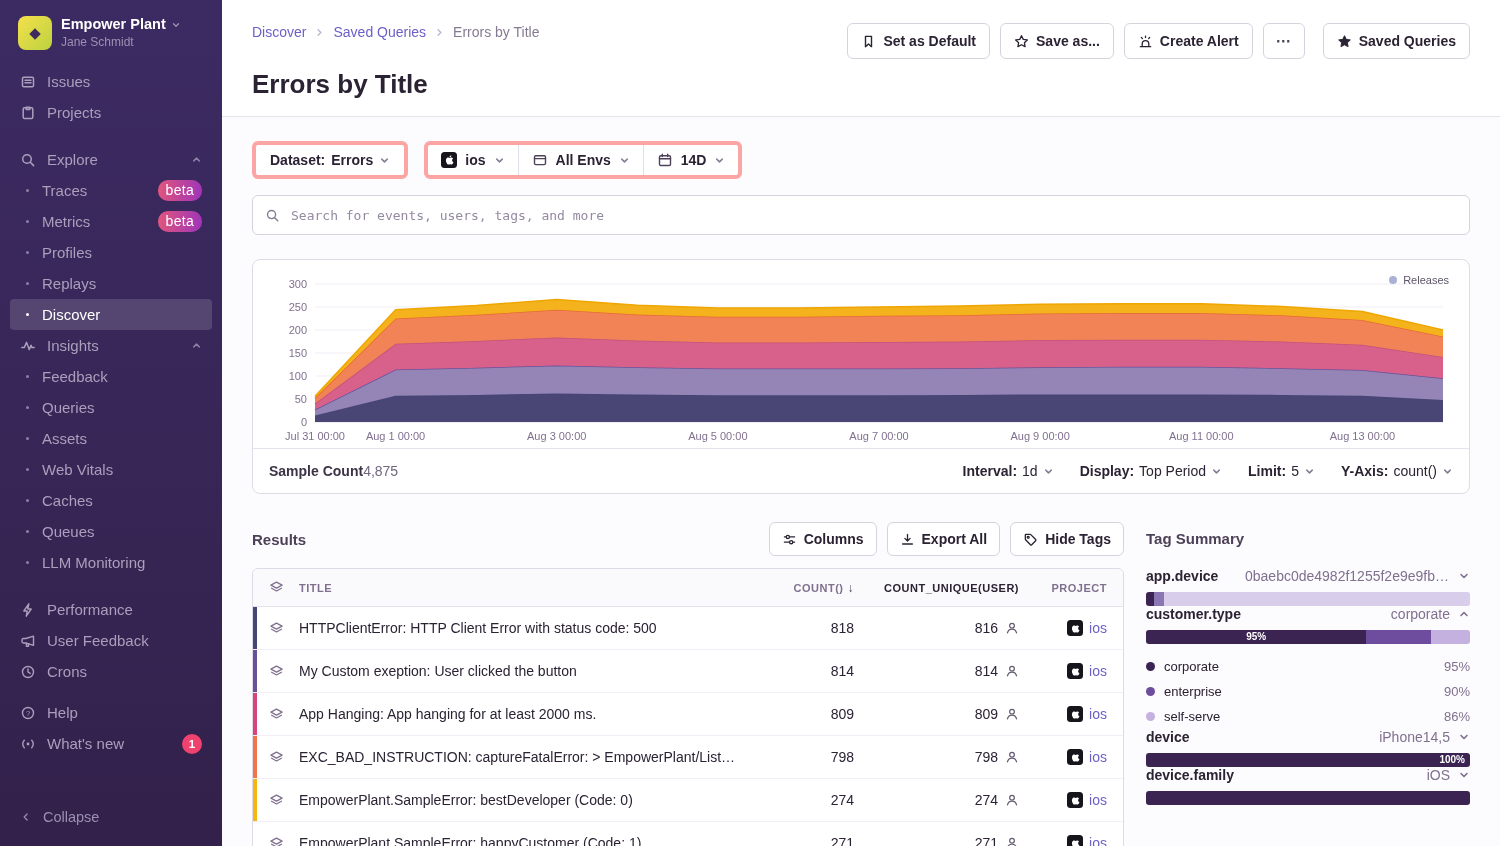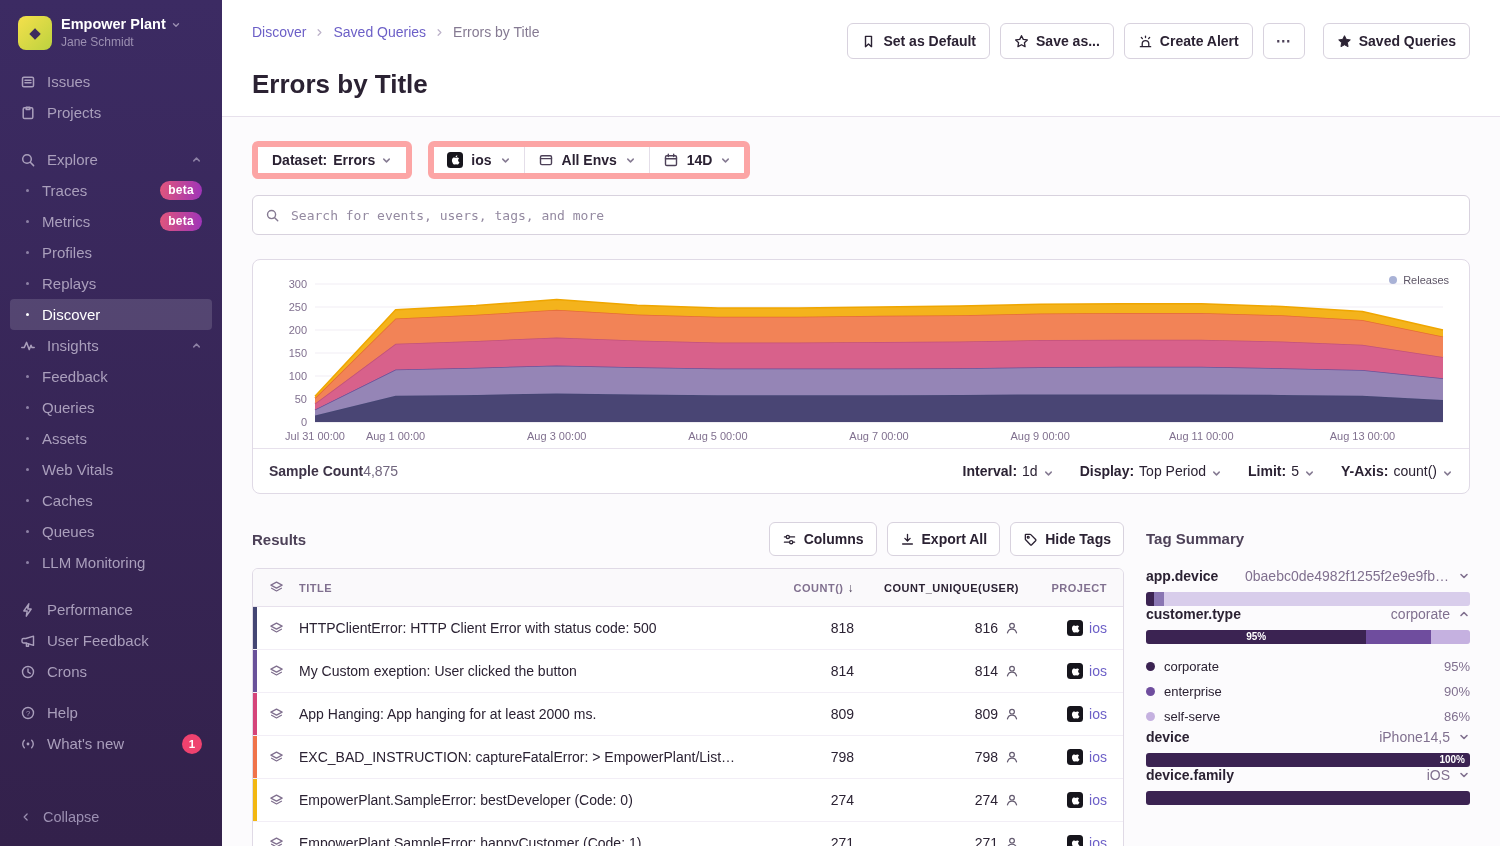--- a/index.html
+++ b/index.html
@@ -36,21 +36,21 @@
     border-radius:4px; font-size:15px; color:#aa9fbc; cursor:pointer; flex-shrink:0;
   }
   .nav-icon { display:flex; margin-right:11px; flex-shrink:0; }
   .nav-sub { padding-left:12px; }
   .bullet { width:3px; height:3px; border-radius:50%; background:#8d81a5; margin:0 13px 0 4px; flex-shrink:0; }
   .active { background:rgba(255,255,255,0.14); color:#fff; }
   .active .bullet { background:#fff; }
   .chev-right { margin-left:auto; color:#8d81a5; display:flex; }
   .beta {
     margin-left:auto; background:linear-gradient(95deg,#e1567c,#9e34b9);
-    color:#fff; font-size:12px; font-weight:700; padding:2px 8px 3px;
+    color:#fff; font-size:14px; font-weight:400; padding:2px 8px 3px;
     border-radius:10px; letter-spacing:.3px;
   }
   .badge-count {
     margin-left:auto; width:20px; height:20px; border-radius:50%;
     background:#ef426f; color:#fff; font-size:11.5px; font-weight:700;
     display:flex; align-items:center; justify-content:center;
   }
   .sp16 { height:16px; flex-shrink:0; } .sp10 { height:10px; flex-shrink:0; }
   .collapse-btn { margin-top:auto; display:flex; align-items:center; gap:11px; padding:0 10px; height:31px; font-size:14.5px; color:#9c90b2; cursor:pointer; flex-shrink:0; }
 
@@ -70,21 +70,21 @@
   }
   .btn-sm { height:34px; padding:0 12px; }
   .btn-more { padding:0 12px; font-size:15px; letter-spacing:1px; color:#4d4158; }
   .gap-left { margin-left:8px; }
   .page-title { font-size:26px; font-weight:700; margin-top:10px; color:#2b2233; }
 
   .content { flex:1; min-height:0; padding:24px 30px 0; overflow:hidden; }
 
   
   .filter-row { display:flex; gap:16px; margin-bottom:16px; }
-  .pill, .pill-group { background:#fff; border:6px solid #fca5a5; border-radius:6px; height:38px; display:flex; align-items:center; cursor:pointer; }
+  .pill, .pill-group { background:#fff; border:4px solid #fca5a5; border-radius:6px; height:38px; display:flex; align-items:center; cursor:pointer; }
   .pill { padding:0 14px; gap:6px; font-size:14px; }
   .lbl-b { font-weight:700; } .val-sb { font-weight:600; }
   .seg { display:flex; align-items:center; gap:8px; padding:0 13px; height:100%; font-weight:600; font-size:14px; cursor:pointer; }
   .seg + .seg { border-left:1px solid #e4dee9; }
   .chev { color:#857a92; display:flex; }
 
   .search-bar {
     height:40px; background:#fff; border:1px solid #d8d2de; border-radius:6px;
     display:flex; align-items:center; padding:0 12px; gap:9px; margin-bottom:24px; color:#857a92;
   }
@@ -97,21 +97,21 @@
   
   .chart-card { background:#fff; border:1px solid #e0dae6; border-radius:8px; margin-bottom:28px; }
   .chart-area { padding:10px 16px 0; position:relative; }
   .legend { position:absolute; top:14px; right:20px; display:flex; align-items:center; gap:6px; font-size:11px; color:#5d5566; z-index:2; }
   .legend-dot { width:8px; height:8px; border-radius:50%; background:#a9b2d6; }
   .chart-footer { border-top:1px solid #e7e1ec; display:flex; justify-content:space-between; align-items:center; padding:14px 16px; font-size:14px; }
   .cf-left { display:flex; gap:0; align-items:center; }
   .cf-left .lbl { font-weight:700; color:#3d3347; }
   .cf-left .val { color:#71667e; }
   .cf-right { display:flex; gap:26px; }
-  .cf-item { display:flex; align-items:flex-end; gap:5px; cursor:pointer; }
+  .cf-item { display:flex; align-items:center; gap:5px; cursor:pointer; }
   .cf-item .lbl { font-weight:700; }
 
   
   .results-row { display:flex; gap:22px; align-items:flex-start; }
   .left-col { flex:1; min-width:0; }
   .results-head { display:flex; justify-content:space-between; align-items:center; margin-bottom:12px; }
   .section-title { font-size:15px; font-weight:600; color:#4d4158; }
   .results-actions { display:flex; gap:10px; }
 
   .table-card { background:#fff; border:1px solid #e0dae6; border-radius:6px; overflow:hidden; }

